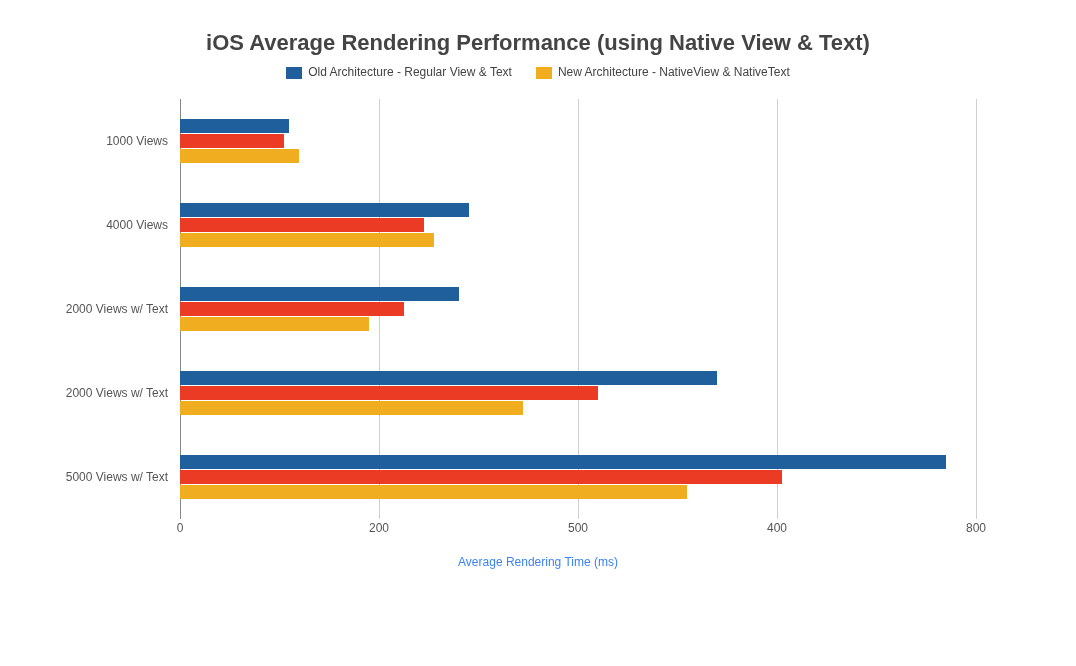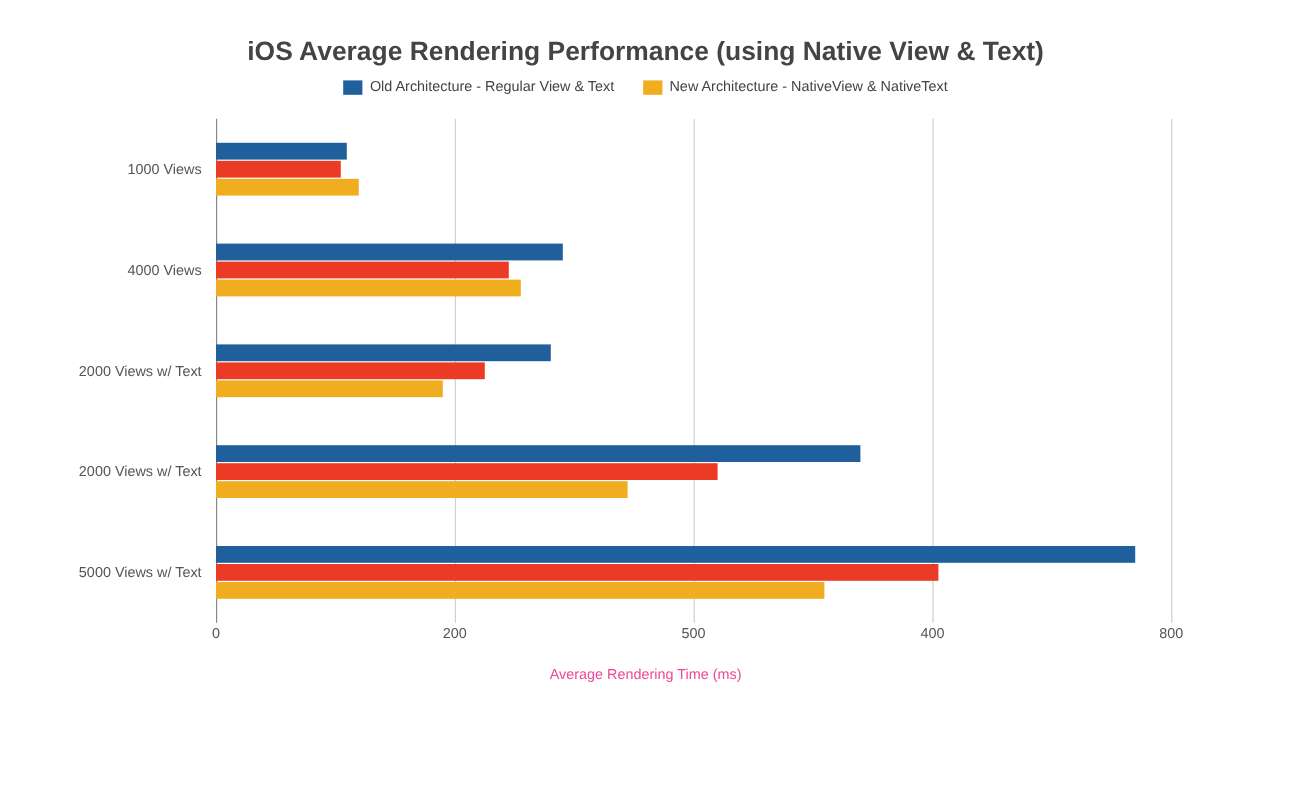--- a/index.html
+++ b/index.html
@@ -103,21 +103,21 @@
     transform: translateX(-50%);
     font-size: 12px;
     color: #555;
   }
   .xlabel {
     position: absolute;
     left: 0; right: 0;
     bottom: 0;
     text-align: center;
     font-size: 12px;
-    color: #ec4899;
+    color: #3b82f6;
   }
 </style>
 </head>
 <body>
 
 <div class="title">iOS Average Rendering Performance (using Native View &amp; Text)</div>
 
 <div class="legend">
   <div class="legend-item">
     <span class="legend-swatch" style="background:#1E5F9C"></span>

